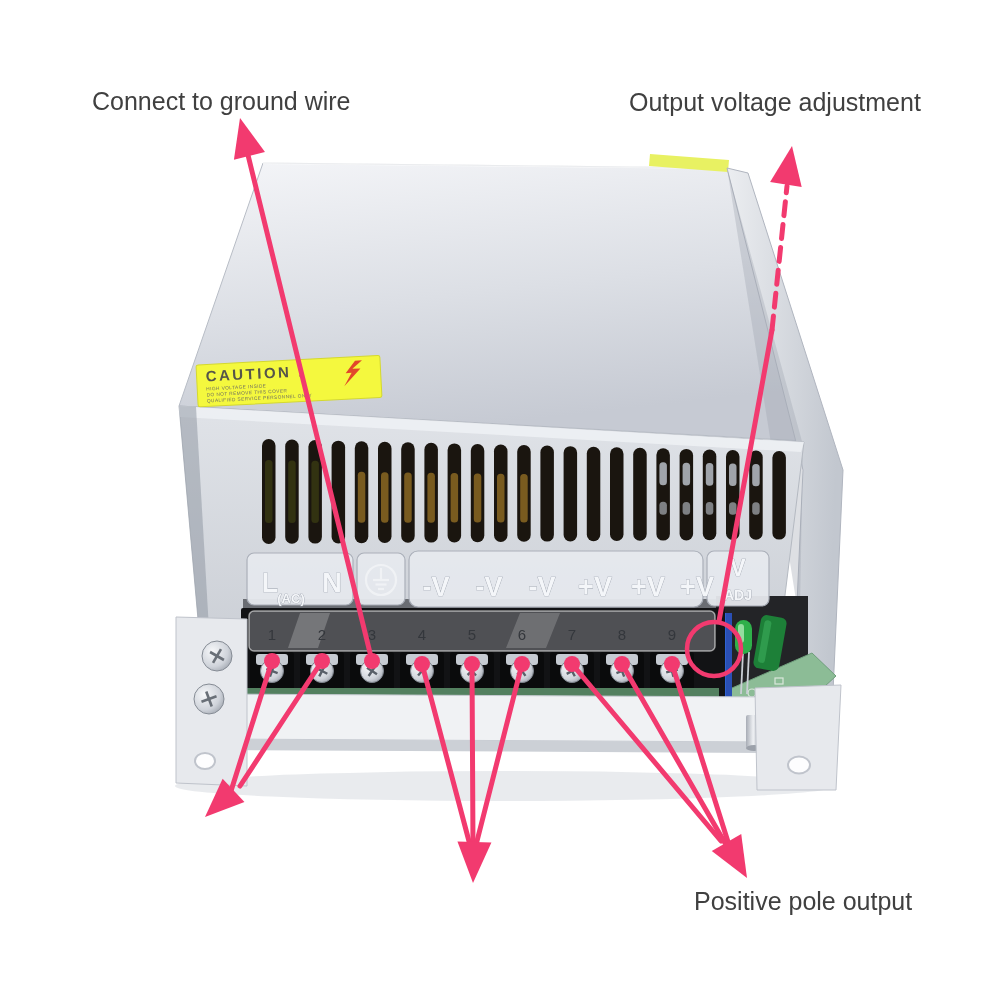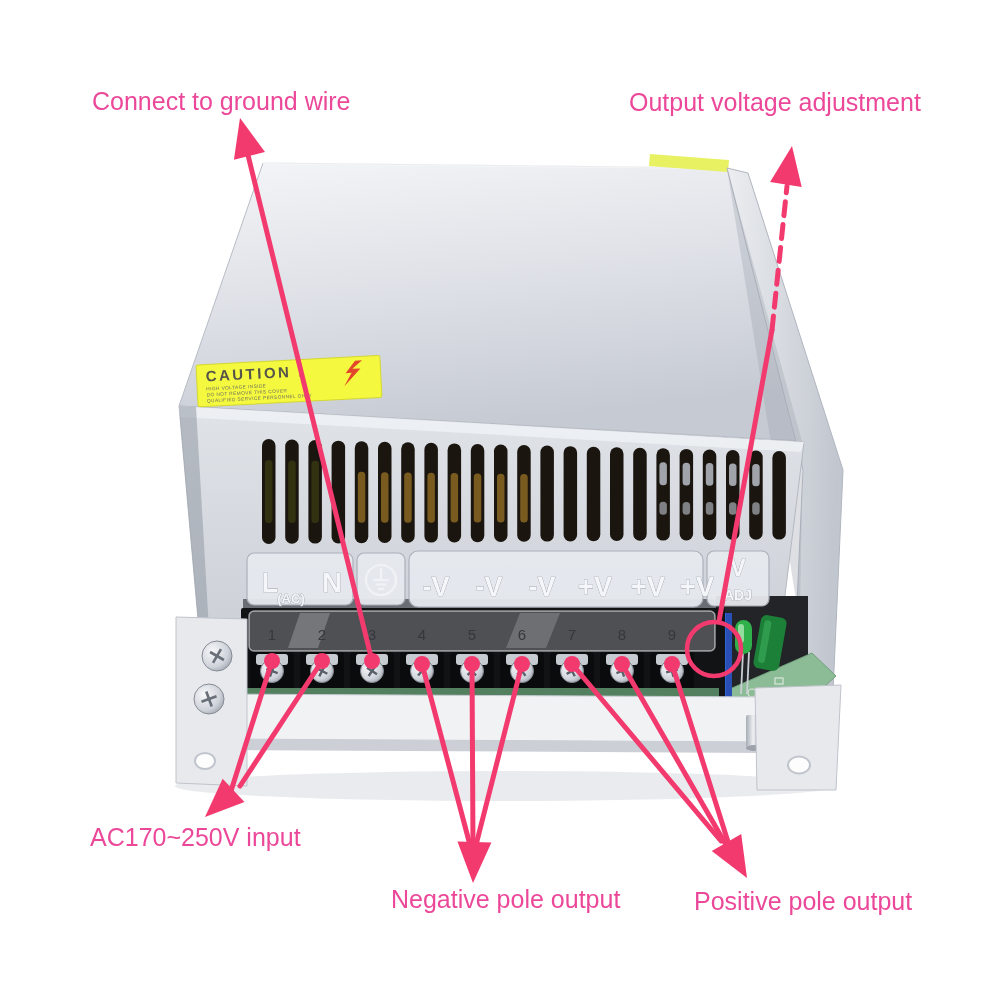--- a/index.html
+++ b/index.html
@@ -1,19 +1,19 @@
 <!DOCTYPE html>
 <html><head>
 <meta charset="utf-8">
 <style>
   html,body{margin:0;padding:0;background:#ffffff;}
   .canvas{position:relative;width:1000px;height:1000px;background:#ffffff;overflow:hidden;
           font-family:"Liberation Sans",sans-serif;}
   .canvas svg{position:absolute;left:0;top:0;}
-  .ann{position:absolute;color:#ec4899;font-size:25px;line-height:31px;white-space:nowrap;}
+  .ann{position:absolute;color:#404040;font-size:25px;line-height:31px;white-space:nowrap;}
   .ann2{line-height:33px;}
 </style>
 </head>
 <body>
 
 <div class="canvas">
 
 <svg width="1000" height="1000" viewBox="0 0 1000 1000">
   <defs>
     <linearGradient id="topGrad" x1="0" y1="0" x2="0.25" y2="1">
@@ -308,17 +308,15 @@
         <circle cx="622" cy="664" r="8" fill="#f23a6f"></circle>
         <circle cx="672" cy="664" r="8" fill="#f23a6f"></circle>
       </g>
 </svg>
 
   <div class="ann" style="left:92px;top:86px;">Connect to ground wire</div>
   <div class="ann ann2" style="left:629px;top:86px;">
     <div>Output voltage adjustment</div>
   </div>
   <div class="ann" style="left:90px;top:822px;">
-    <div>AC170~250V input</div>
   </div>
-  <div class="ann" style="left:391px;top:884px;">Negative pole output</div>
   <div class="ann" style="left:694px;top:886px;">Positive pole output</div>
 </div>
 
 </body></html>

